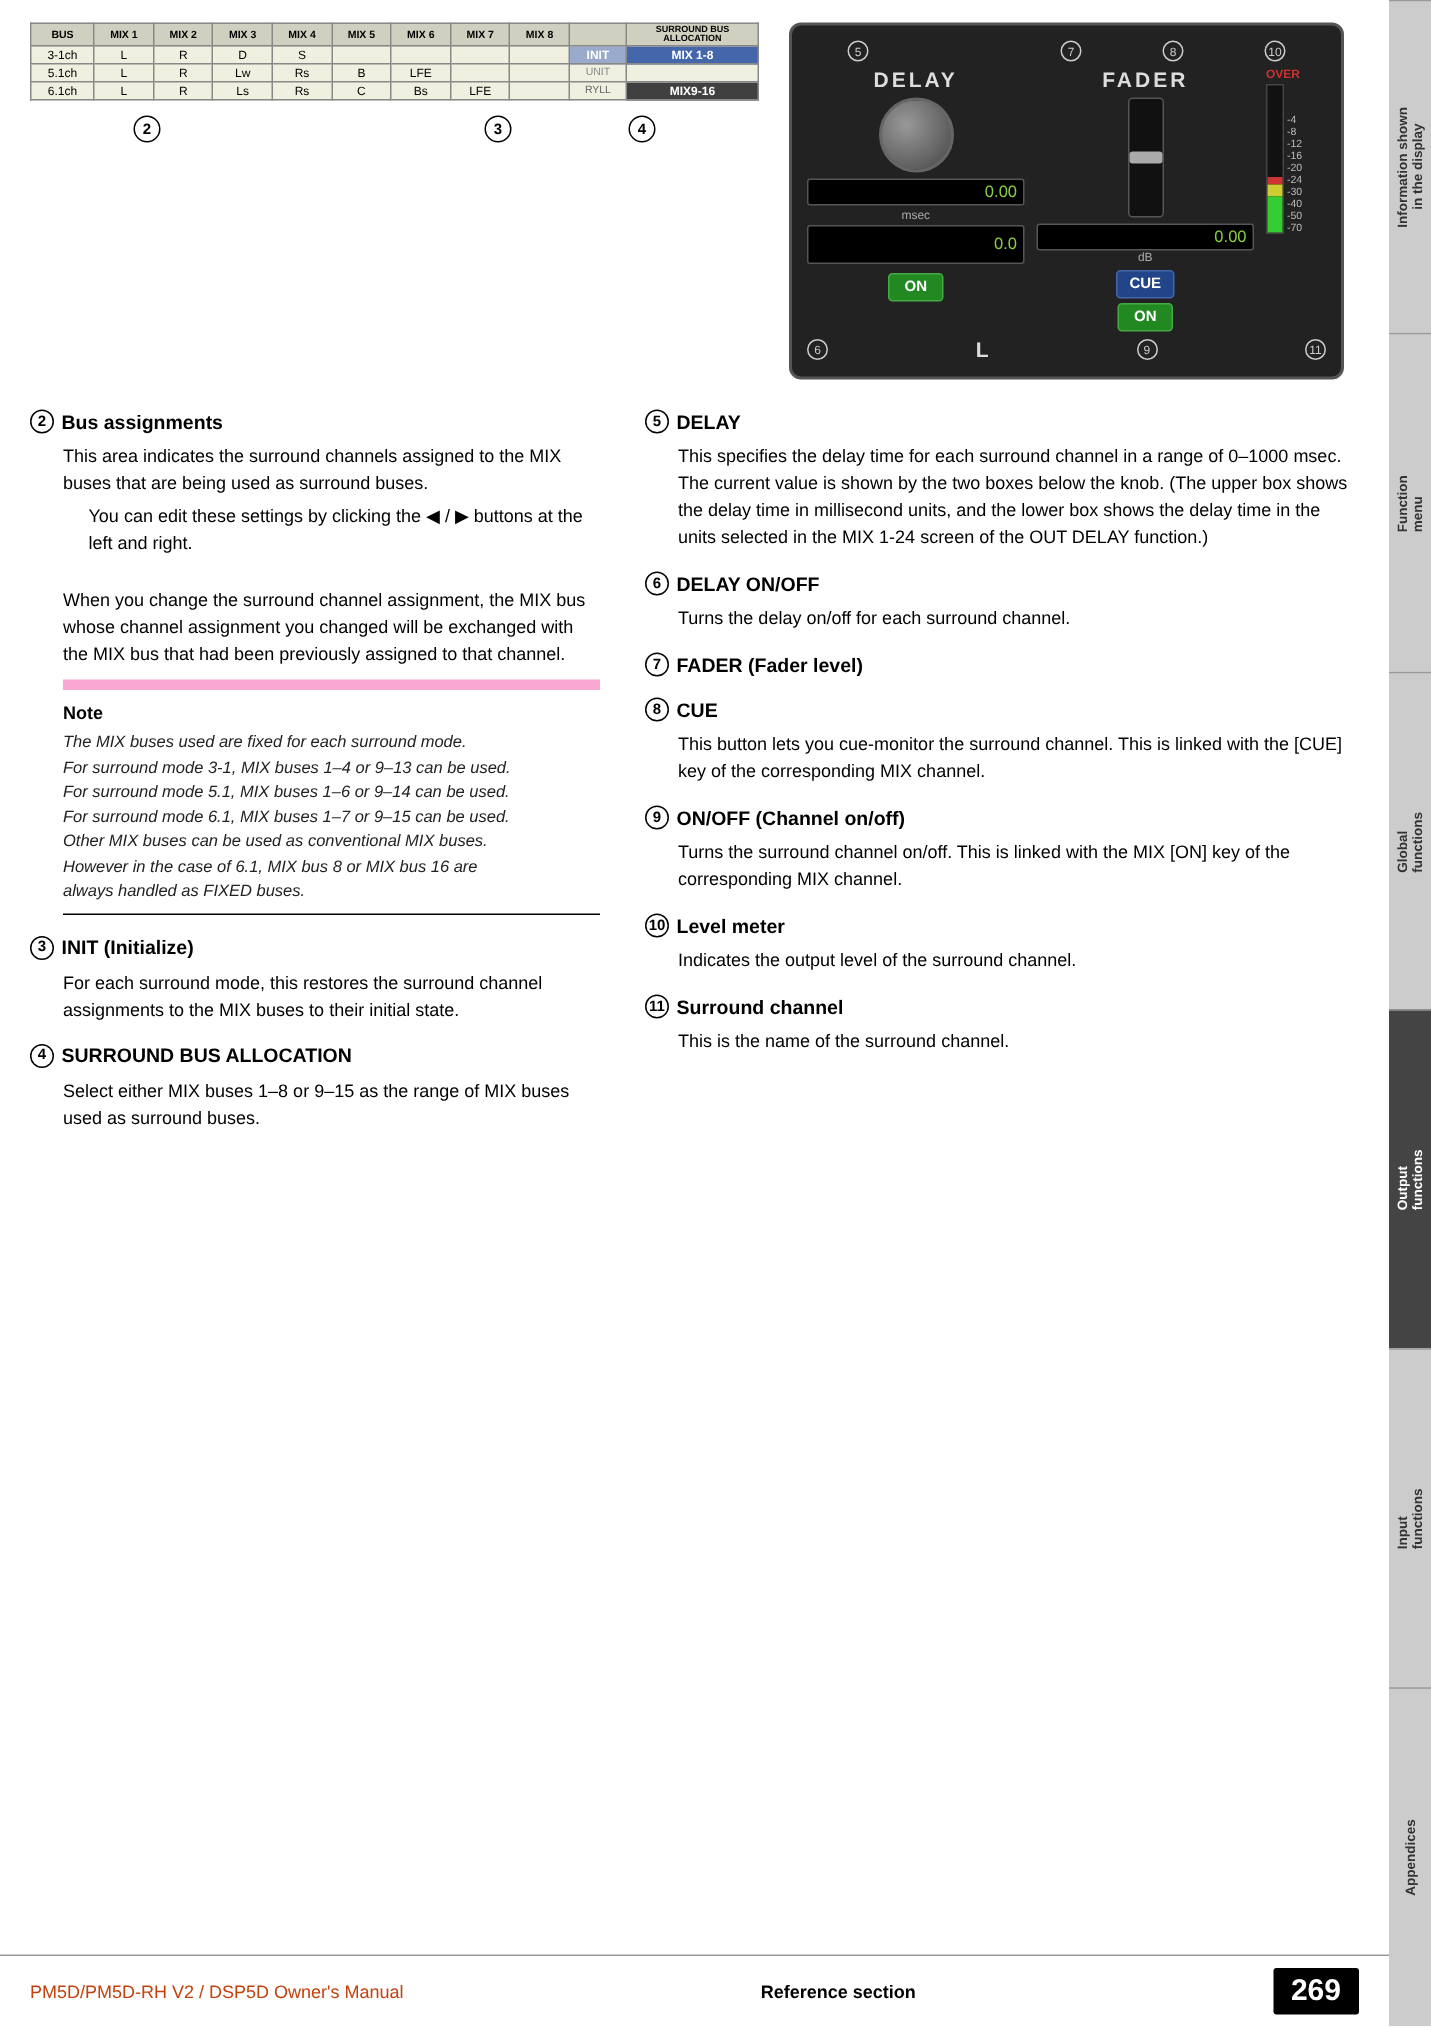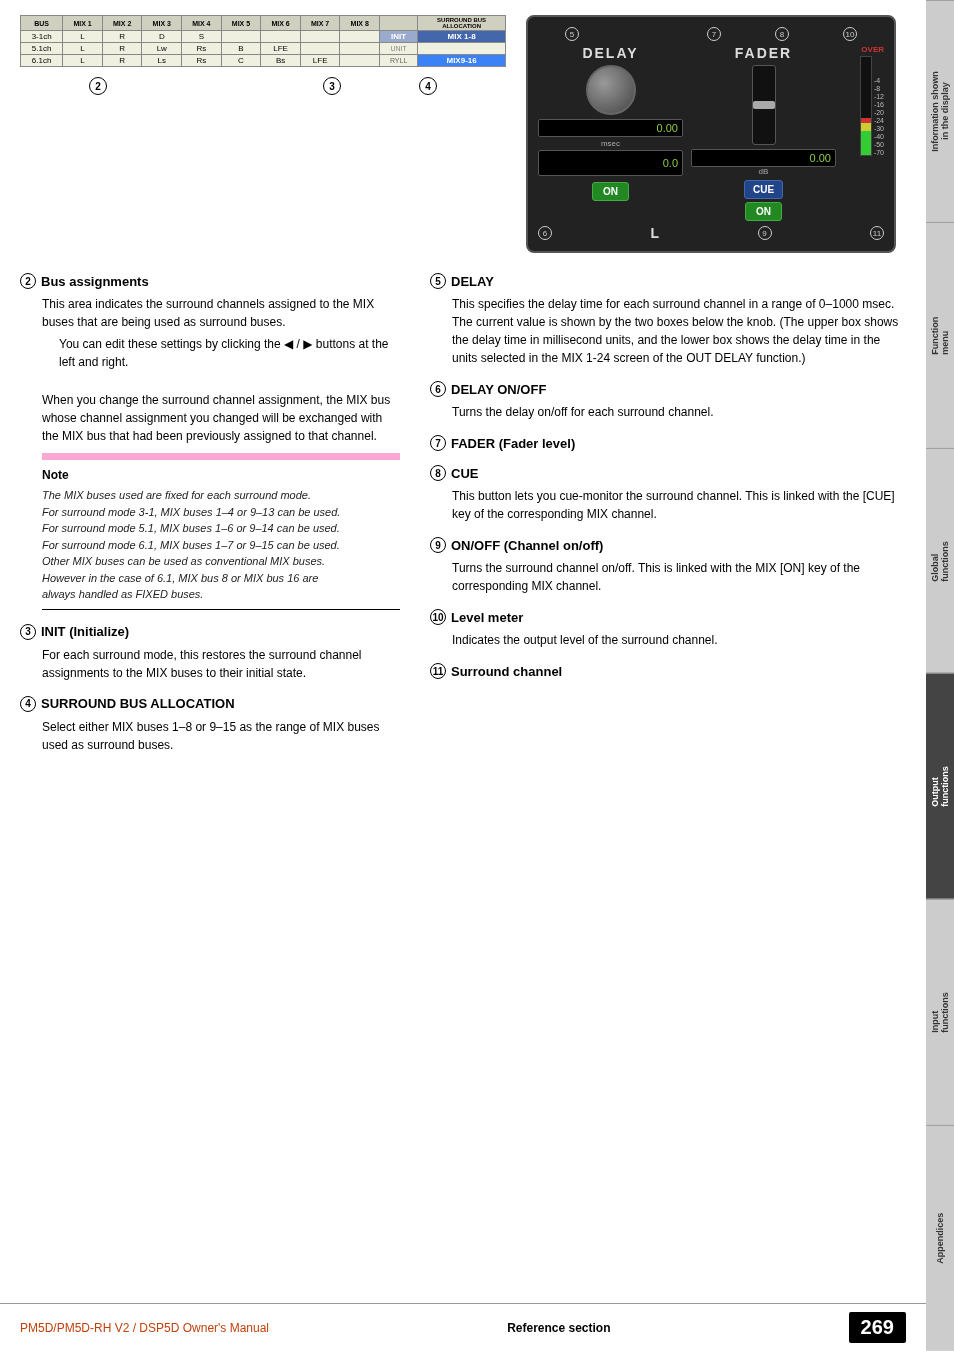--- a/index.html
+++ b/index.html
@@ -257,21 +257,21 @@
             <td>6.1ch</td>
             <td>L</td>
             <td>R</td>
             <td>Ls</td>
             <td>Rs</td>
             <td>C</td>
             <td>Bs</td>
             <td>LFE</td>
             <td></td>
             <td style="font-size:7px; color:#666;">RYLL</td>
-            <td style="background:#3b82f6; color:#fff; font-size:8px; font-weight:bold;">MIX9-16</td>
+            <td style="background:#404040; color:#fff; font-size:8px; font-weight:bold;">MIX9-16</td>
           </tr>
         </tbody>
       </table>
 
       <div style="display:flex; justify-content:space-around; margin-top:4px; padding: 0 30px;">
         <div style="display:flex; align-items:center; justify-content:center; width:18px; height:18px; border:1.5px solid #000; border-radius:50%; font-size:10px; font-weight:bold;">2</div>
         <div style="width:60px;"></div>
         <div style="display:flex; align-items:center; justify-content:center; width:18px; height:18px; border:1.5px solid #000; border-radius:50%; font-size:10px; font-weight:bold;">3</div>
         <div style="display:flex; align-items:center; justify-content:center; width:18px; height:18px; border:1.5px solid #000; border-radius:50%; font-size:10px; font-weight:bold;">4</div>
       </div>
@@ -311,21 +311,21 @@
               <div style="position:absolute; width:22px; height:8px; background:#aaa; border-radius:2px; top:35px; left:0;"></div>
             </div>
             <div style="background:#000; border:1px solid #555; color:#88cc44; font-size:11px; text-align:right; padding:2px 4px; border-radius:2px; width:100%;">0.00</div>
             <div style="color:#aaa; font-size:8px; text-align:center;">dB</div>
 
             <div style="margin-top:4px; background:#224488; border:1px solid #4466aa; color:#fff; font-size:10px; font-weight:bold; padding:3px 8px; border-radius:3px; text-align:center;">CUE</div>
 
             <div style="margin-top:3px; background:#228822; border:1px solid #44aa44; color:#fff; font-size:10px; font-weight:bold; padding:3px 10px; border-radius:3px; text-align:center;">ON</div>
           </div>
 
-          <div style="display:flex; flex-direction:column; align-items:flex-end; width:40px;">
+          <div style="display:flex; flex-direction:column; align-items:flex-start; width:40px;">
             <div style="color:#cc3333; font-size:8px; font-weight:bold; margin-bottom:2px;">OVER</div>
             <div style="display:flex; gap:2px; align-items:flex-end;">
 
               <div style="display:flex; flex-direction:column-reverse; width:12px; height:100px; background:#111; border:1px solid #444;">
                 <div style="width:100%; height:25%; background:#33cc33;"></div>
                 <div style="width:100%; height:8%; background:#cccc33;"></div>
                 <div style="width:100%; height:5%; background:#cc3333;"></div>
               </div>
 
               <div style="display:flex; flex-direction:column; font-size:7px; color:#bbb; gap:1px; padding-top:0;">
@@ -461,20 +461,23 @@
         <div class="section-body">
           <p>Indicates the output level of the surround channel.</p>
         </div>
       </div>
 
       <div class="section-block">
         <div class="section-title">
           <span class="circle-num">11</span>
           <span class="bold-title">Surround channel</span>
         </div>
+        <div class="section-body">
+          <p>This is the name of the surround channel.</p>
+        </div>
       </div>
 
     </div>
   </div>
 
 </div>
 
 <div class="footer">
   <span class="footer-title">PM5D/PM5D-RH V2 / DSP5D Owner's Manual</span>
   <span class="footer-section">Reference section</span>

